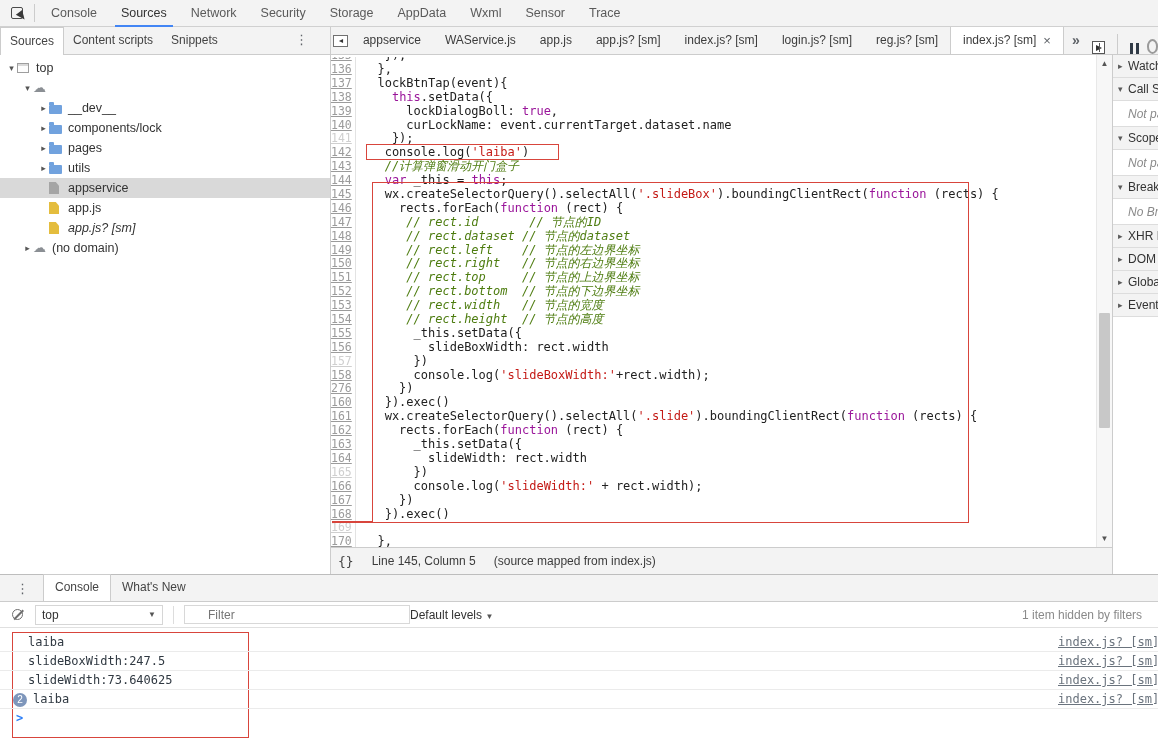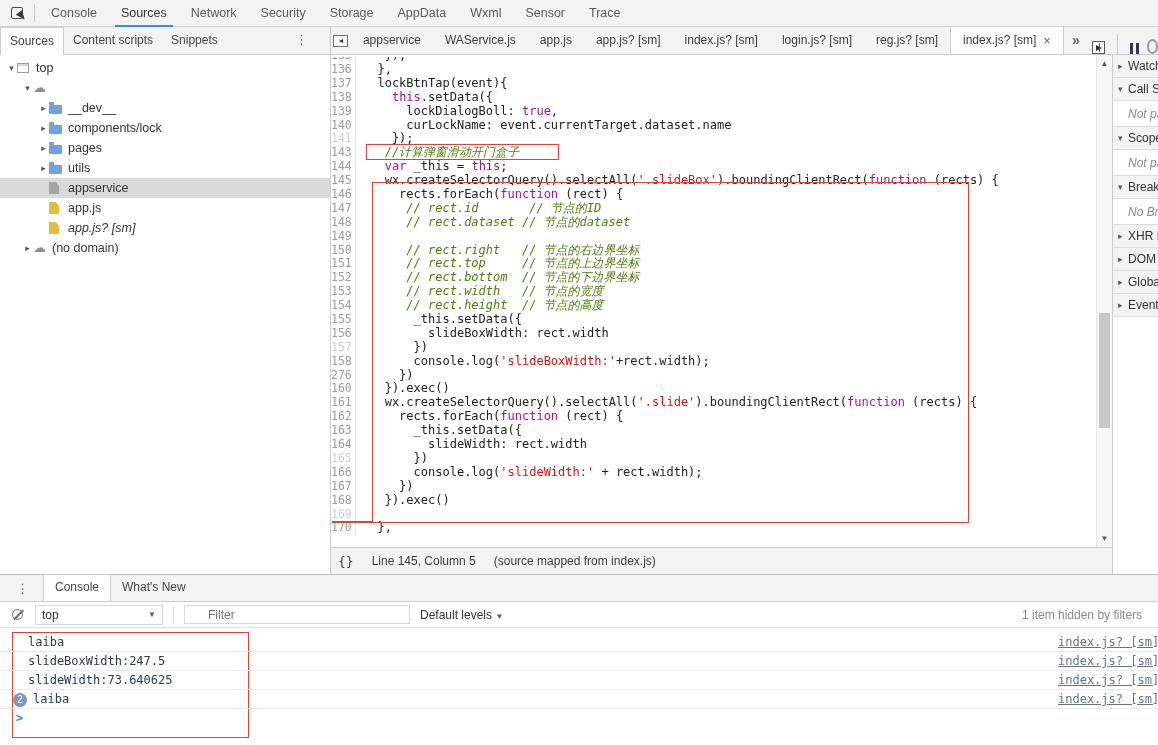--- a/index.html
+++ b/index.html
@@ -60,21 +60,21 @@
   .icon-file{width:10px;height:12px;clip-path:polygon(0 0,68% 0,100% 32%,100% 100%,0 100%);}
   .icon-file.yellow{background:#e4bd3e;}
   .icon-file.gray{background:#a5a5a5;}
 
   .editor-wrap{flex:1;display:flex;flex-direction:column;overflow:hidden;}
   .code-scroll{flex:1;display:flex;overflow:hidden;}
   .code-area{flex:1;position:relative;overflow:hidden;background:#fff;padding-top:2px;}
   .code-line{display:flex;height:13.9px;font-family:"DejaVu Sans Mono","Liberation Mono",monospace;font-size:12px;line-height:13.9px;white-space:pre;}
   .code-line.clip{height:6px;overflow:hidden;}
   .code-line.clip .lnum,.code-line.clip .ltext{margin-top:-8px;}
-  .lnum{width:25px;text-align:center;color:#9b9b9b;border-right:1px solid #e3e3e3;padding-right:4px;flex:none;font-size:11.5px;}
+  .lnum{width:25px;text-align:center;color:#9b9b9b;border-right:1px solid #e3e3e3;padding-right:4px;flex:none;font-size:11.5px;text-decoration:underline;}
   .lnum.dim{color:#cfcfcf;}
   .ltext{padding-left:7px;color:#212121;}
   .tok-k{color:#9a159a;}
   .tok-s{color:#c41a16;}
   .tok-c{color:#4d7c0f;font-style:italic;}
   .red-rect{position:absolute;border:1.6px solid #d8453c;pointer-events:none;}
   .rect-142{left:35px;top:89px;width:193px;height:16px;}
   .rect-145{left:41px;top:127px;width:597px;height:341px;}
   .red-seg{position:absolute;left:1px;top:466.4px;width:40px;height:1.6px;background:#d8453c;pointer-events:none;}
 
@@ -98,21 +98,21 @@
   .drawer-head .kebab2{color:#5f6368;font-size:13px;margin:0 14px 5px 16px;}
   .dtab{padding:0 11px;height:26px;line-height:25px;color:#444;}
   .dtab.active{background:#fff;border:1px solid #ccc;border-bottom:none;height:27px;}
   .console-toolbar{height:26px;border-bottom:1px solid #e0e0e0;display:flex;align-items:center;position:relative;}
   .icon-ban{width:11px;height:11px;border:1.5px solid #6e6e6e;border-radius:50%;position:relative;margin:0 12px 0 12px;flex:none;}
   .icon-ban::after{content:"";position:absolute;left:-1.5px;top:4px;width:13px;height:1.5px;background:#6e6e6e;transform:rotate(-45deg);}
   .ctx-select{width:128px;height:20px;border:1px solid #d6d6d6;display:flex;align-items:center;padding:0 6px;color:#333;}
   .ctx-select .caret{margin-left:auto;font-size:8px;color:#555;}
   .tb-vdiv{width:1px;height:18px;background:#ddd;margin:0 10px;}
   .filter-input{width:226px;height:19px;border:1px solid #d8d8d8;padding:0 23px;font-family:"Liberation Sans",sans-serif;font-size:12px;color:#333;outline:none;}
-  .levels{margin-left:10px;color:#333;white-space:nowrap;}
+  .levels{color:#333;white-space:nowrap;}
   .levels .caret{font-size:8px;color:#555;}
   .hidden-note{position:absolute;left:1022px;top:6px;color:#8a8a8a;white-space:nowrap;}
   .console-msgs{flex:1;position:relative;overflow:hidden;padding-top:5px;font-family:"DejaVu Sans Mono","Liberation Mono",monospace;font-size:12px;}
   .msg-row{height:19px;line-height:18px;border-bottom:1px solid #ebebeb;position:relative;color:#303942;white-space:pre;padding-left:28px;}
   .msg-row .badge{position:absolute;left:13px;top:2.5px;width:14px;height:14px;border-radius:50%;background:#7e96bb;color:#fff;
     font-family:"Liberation Sans",sans-serif;font-size:10px;line-height:14px;text-align:center;}
   .msg-row.has-badge{padding-left:33px;}
   .msg-link{position:absolute;left:1058px;top:0;color:#6a737d;text-decoration:underline;}
   .prompt-row{height:19px;line-height:18px;position:relative;padding-left:28px;}
   .prompt-chev{position:absolute;left:16px;top:0;color:#2c7ef7;font-weight:bold;font-size:12px;}
@@ -255,27 +255,28 @@
           <div class="red-rect rect-142"></div>
           <div class="red-rect rect-145"></div>
           <div class="red-seg"></div>
         <div class="code-line clip"><span class="lnum">135</span><span class="ltext"><span>   });</span></span></div>
             <div class="code-line"><span class="lnum">136</span><span class="ltext"><span>  },</span></span></div>
             <div class="code-line"><span class="lnum">137</span><span class="ltext"><span>  lockBtnTap(event){</span></span></div>
             <div class="code-line"><span class="lnum">138</span><span class="ltext"><span>    </span><span class="tok-k">this</span><span>.setData({</span></span></div>
             <div class="code-line"><span class="lnum">139</span><span class="ltext"><span>      lockDialogBoll: </span><span class="tok-k">true</span><span>,</span></span></div>
             <div class="code-line"><span class="lnum">140</span><span class="ltext"><span>      curLockName: event.currentTarget.dataset.name</span></span></div>
             <div class="code-line"><span class="lnum dim">141</span><span class="ltext"><span>    });</span></span></div>
+            <div class="code-line"><span class="lnum">142</span><span class="ltext"><span>   console.log(</span><span class="tok-s">'laiba'</span><span>)</span></span></div>
             <div class="code-line"><span class="lnum">143</span><span class="ltext"><span class="tok-c">   //计算弹窗滑动开门盒子</span></span></div>
             <div class="code-line"><span class="lnum">144</span><span class="ltext"><span>   </span><span class="tok-k">var</span><span> _this = </span><span class="tok-k">this</span><span>;</span></span></div>
             <div class="code-line"><span class="lnum">145</span><span class="ltext"><span>   wx.createSelectorQuery().selectAll(</span><span class="tok-s">'.slideBox'</span><span>).boundingClientRect(</span><span class="tok-k">function</span><span> (rects) {</span></span></div>
             <div class="code-line"><span class="lnum">146</span><span class="ltext"><span>     rects.forEach(</span><span class="tok-k">function</span><span> (rect) {</span></span></div>
             <div class="code-line"><span class="lnum">147</span><span class="ltext"><span class="tok-c">      // rect.id       // 节点的ID</span></span></div>
             <div class="code-line"><span class="lnum">148</span><span class="ltext"><span class="tok-c">      // rect.dataset // 节点的dataset</span></span></div>
-            <div class="code-line"><span class="lnum">149</span></div>
+            <div class="code-line"><span class="lnum">149</span><span class="ltext"><span class="tok-c">      // rect.left    // 节点的左边界坐标</span></span></div>
             <div class="code-line"><span class="lnum">150</span><span class="ltext"><span class="tok-c">      // rect.right   // 节点的右边界坐标</span></span></div>
             <div class="code-line"><span class="lnum">151</span><span class="ltext"><span class="tok-c">      // rect.top     // 节点的上边界坐标</span></span></div>
             <div class="code-line"><span class="lnum">152</span><span class="ltext"><span class="tok-c">      // rect.bottom  // 节点的下边界坐标</span></span></div>
             <div class="code-line"><span class="lnum">153</span><span class="ltext"><span class="tok-c">      // rect.width   // 节点的宽度</span></span></div>
             <div class="code-line"><span class="lnum">154</span><span class="ltext"><span class="tok-c">      // rect.height  // 节点的高度</span></span></div>
             <div class="code-line"><span class="lnum">155</span><span class="ltext"><span>       _this.setData({</span></span></div>
             <div class="code-line"><span class="lnum">156</span><span class="ltext"><span>         slideBoxWidth: rect.width</span></span></div>
             <div class="code-line"><span class="lnum dim">157</span><span class="ltext"><span>       })</span></span></div>
             <div class="code-line"><span class="lnum">158</span><span class="ltext"><span>       console.log(</span><span class="tok-s">'slideBoxWidth:'</span><span>+rect.width);</span></span></div>
             <div class="code-line"><span class="lnum">276</span><span class="ltext"><span>     })</span></span></div>

